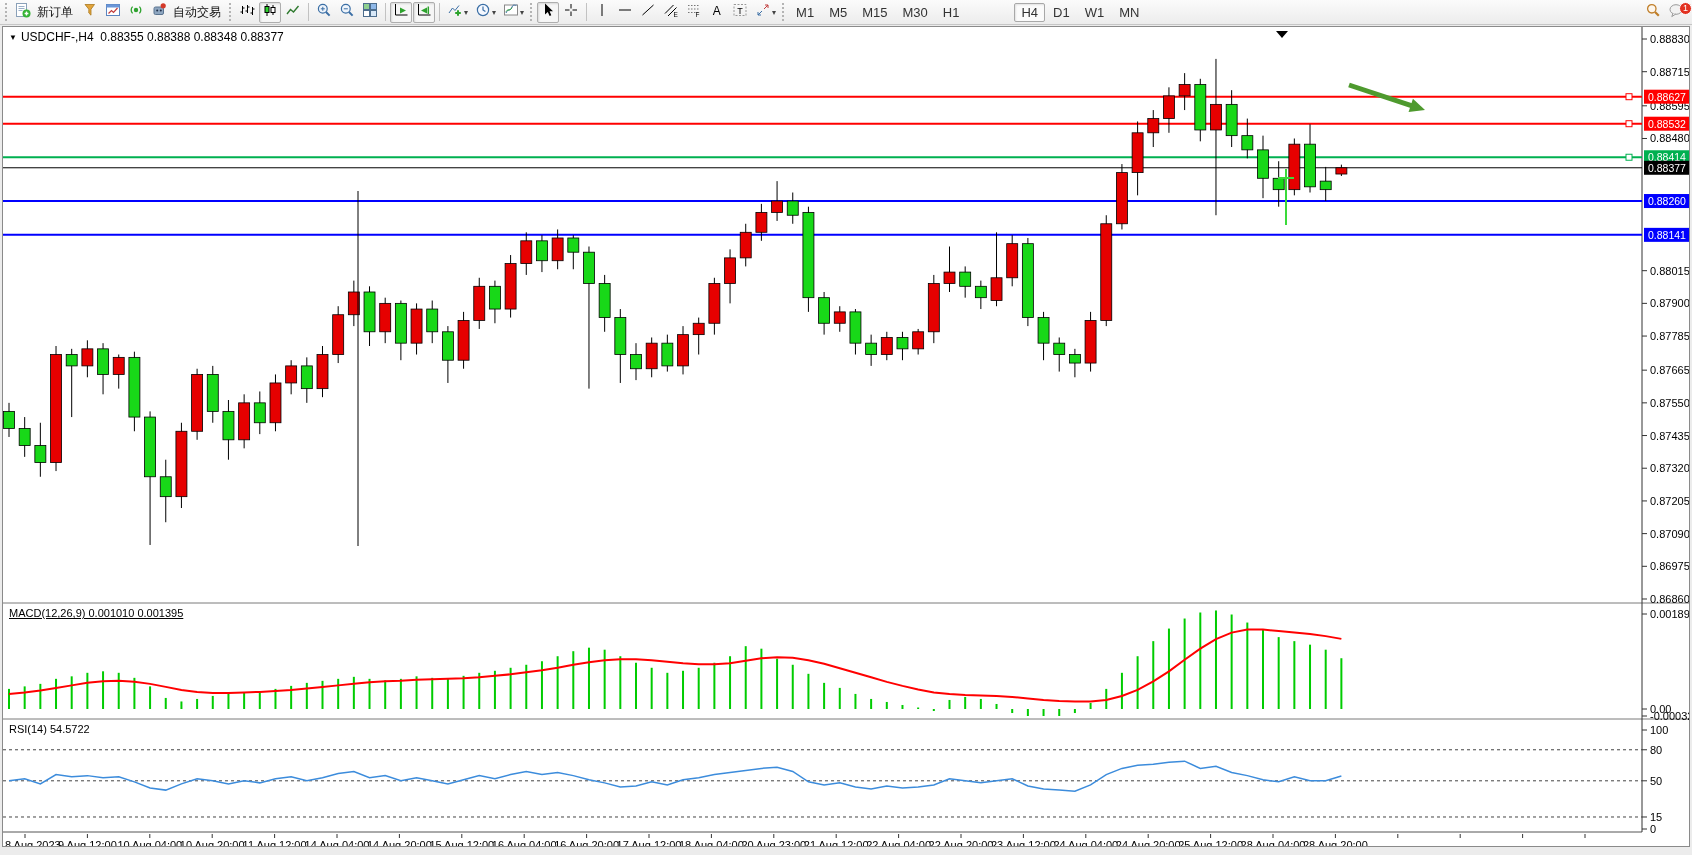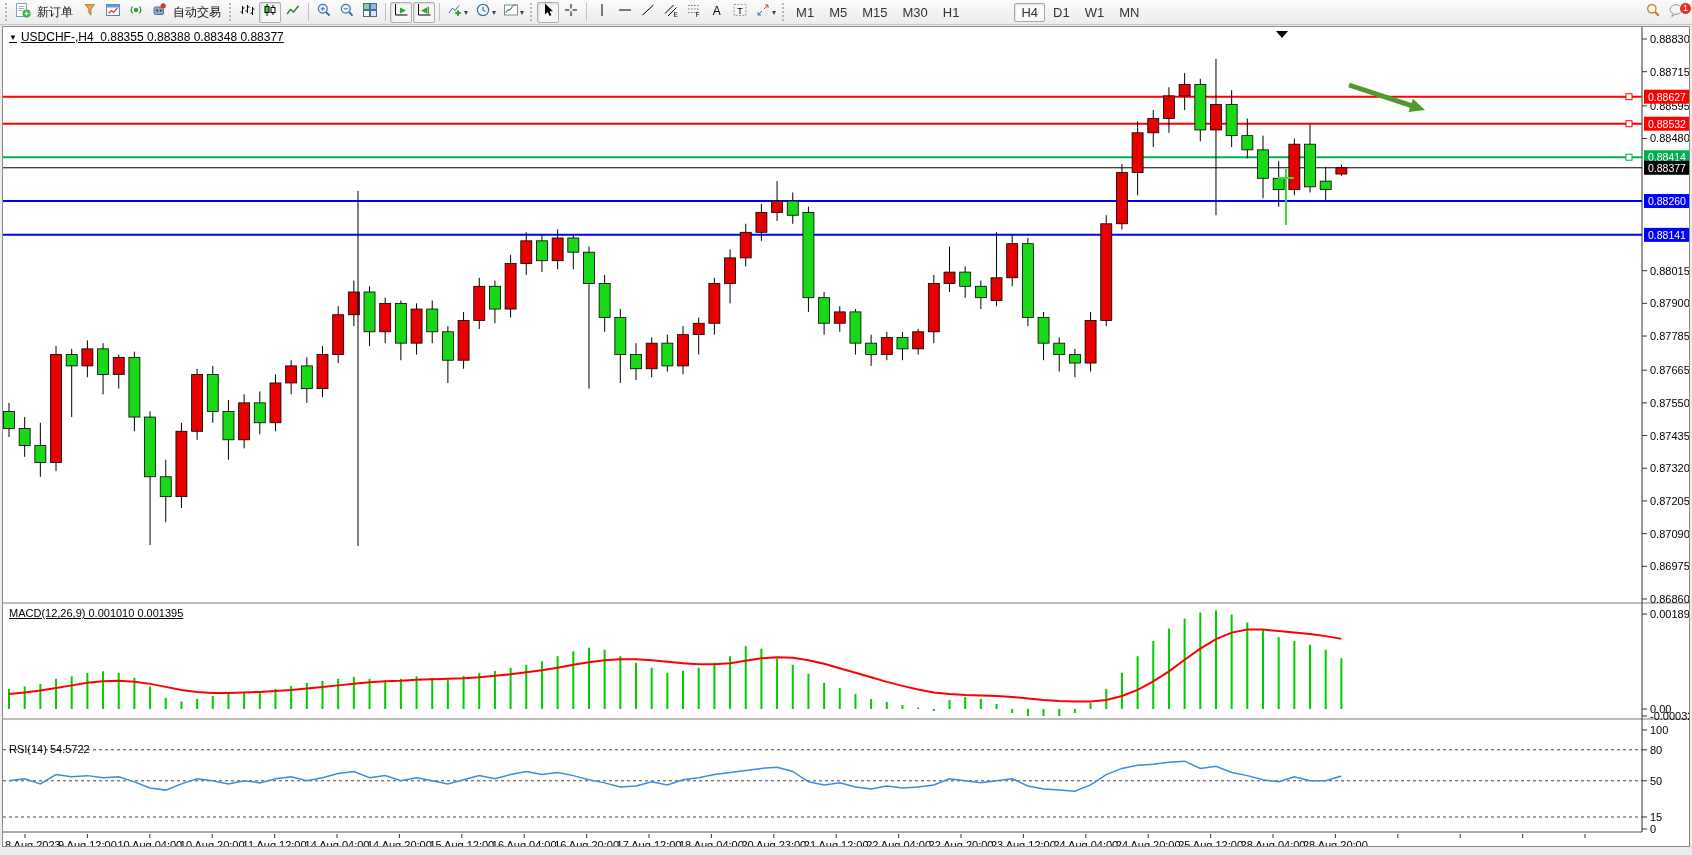--- a/index.html
+++ b/index.html
@@ -22,21 +22,21 @@
   .spacer{flex:1;}
   .chat-wrap{position:relative;}
   .chat-badge{position:absolute;top:-1px;right:-4px;background:#e23222;color:#fff;border-radius:50%;
               width:13px;height:13px;font-size:9px;display:flex;align-items:center;justify-content:center;
               border:1px solid #fff;}
   
   .chart-wrap{position:absolute;left:2px;top:26px;width:1688px;height:821px;background:#fff;
               border:1px solid #8a8a8a;}
   #chart-svg{position:absolute;left:0;top:0;}
   svg text{font-family:"Liberation Sans",sans-serif;}
-  .overlay{position:absolute;font-size:12px;color:#000;white-space:pre;text-decoration:underline;}
+  .overlay{position:absolute;font-size:12px;color:#000;white-space:pre;}
   .tri{font-size:8px;vertical-align:1px;margin-right:4px;}
   .panel-label{position:absolute;font-size:11px;color:#000;white-space:pre;}
 </style>
 </head>
 <body>
 
 <div class="toolbar">
   <span class="grip"></span>
 
   <div class="tbtn">
@@ -717,14 +717,14 @@
         <line x1="1394.8" y1="807" x2="1394.8" y2="811" stroke="#333"></line>
         <line x1="1457.2" y1="807" x2="1457.2" y2="811" stroke="#333"></line>
         <line x1="1519.6" y1="807" x2="1519.6" y2="811" stroke="#333"></line>
         <line x1="1582" y1="807" x2="1582" y2="811" stroke="#333"></line>
       </g>
     </svg>
 
   <div class="overlay" style="left:6px;top:3px;"><span class="tri">▼</span><span>USDCHF-,H4</span><span>&nbsp;&nbsp;</span><span>0.88355 0.88388 0.88348 0.88377</span></div>
 
   <div class="panel-label" style="left:6px;top:580px;text-decoration:underline;">MACD(12,26,9) 0.001010 0.001395</div>
-  <div class="panel-label" style="left:6px;top:716px;">RSI(14) 54.5722</div>
+  <div class="panel-label" style="left:6px;top:696px;">RSI(14) 54.5722</div>
 </div>
 
 </body></html>

